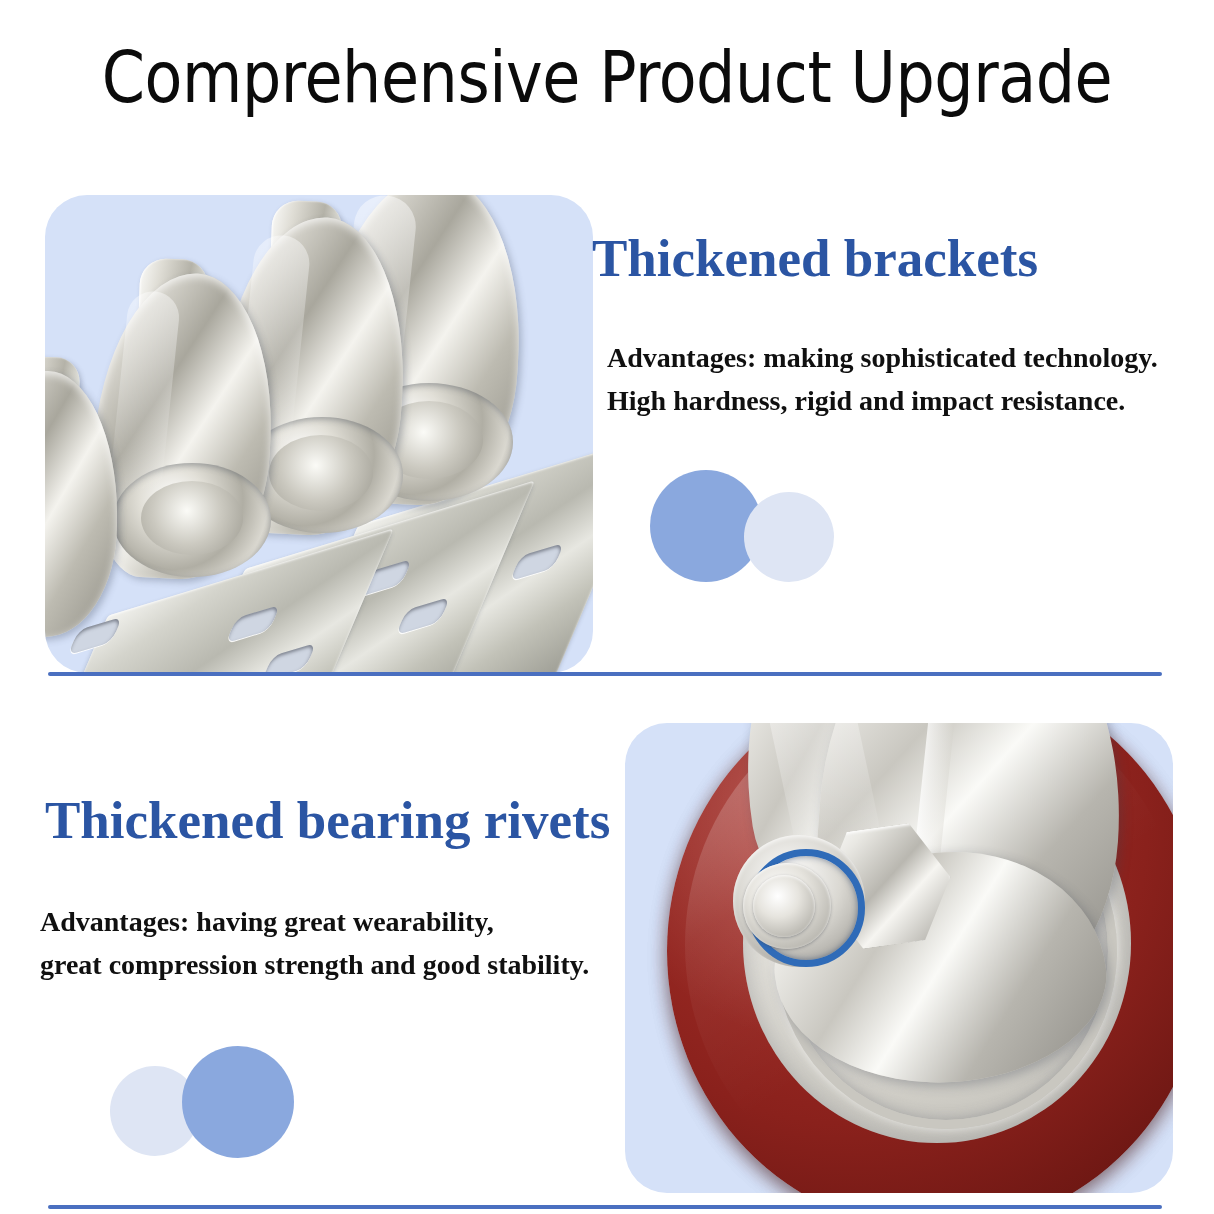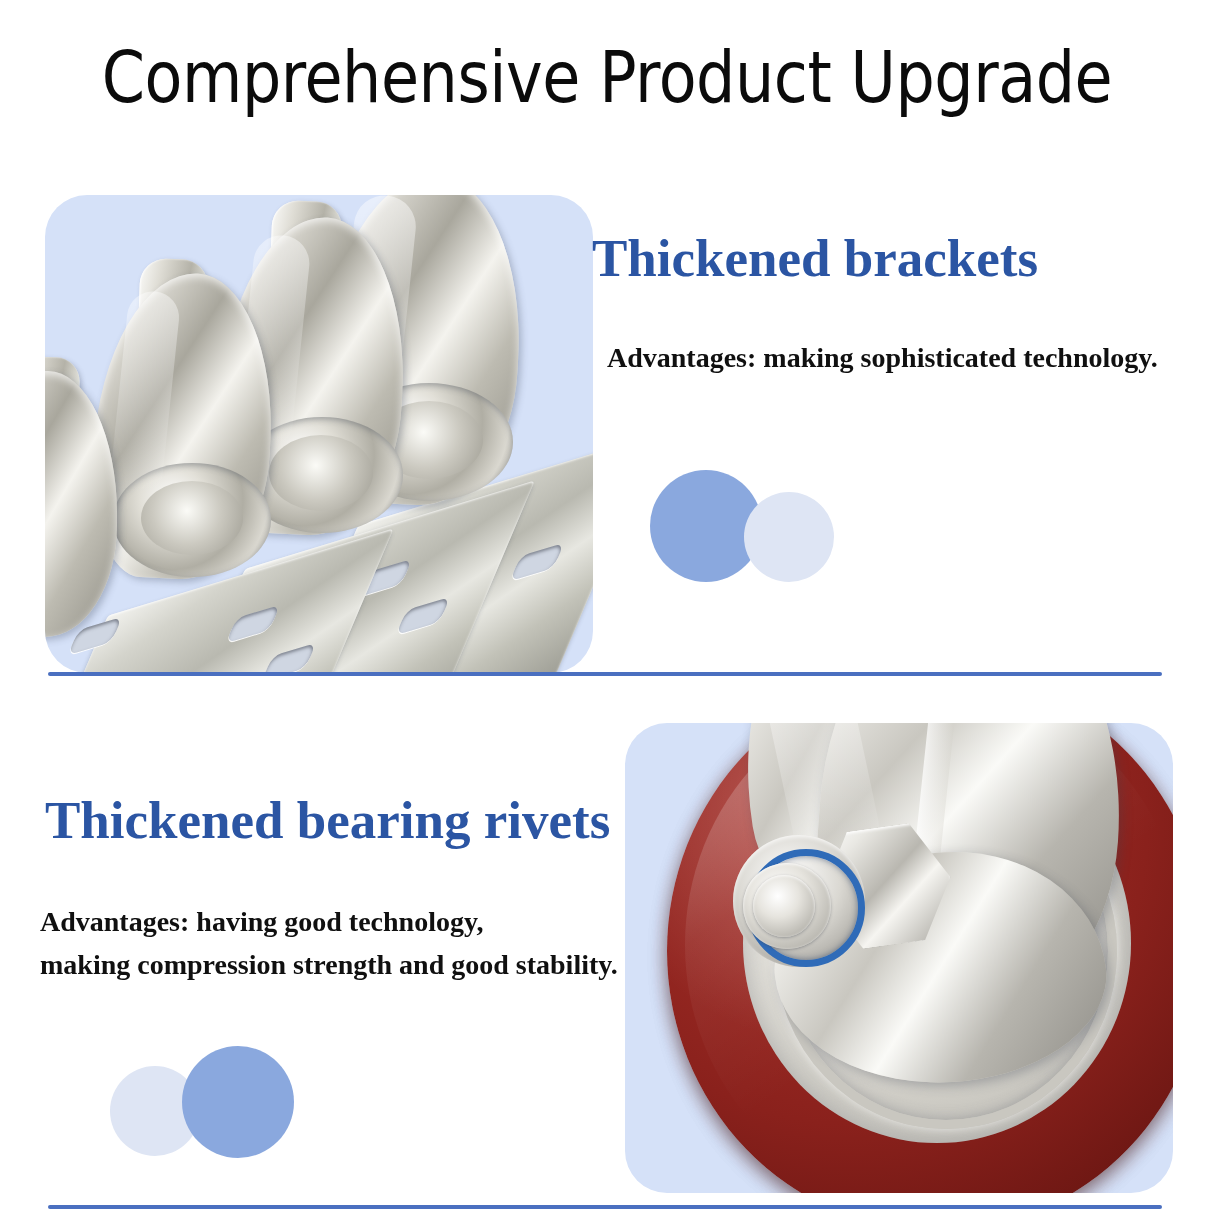--- a/index.html
+++ b/index.html
@@ -330,34 +330,35 @@
            border-radius: 54% 46% 48% 30% / 60% 54% 42% 38%;"></div>
     </div>
 
   </div>
 </div>
 
 <div class="section-heading heading-brackets">Thickened brackets</div>
 
 <div class="body-copy copy-brackets">
   <div>Advantages:  making sophisticated technology.</div>
+  <div>High hardness, rigid and impact resistance.</div>
 </div>
 
 <div class="dots dots-top">
   <div class="dot dot-dark"></div>
   <div class="dot dot-light"></div>
 </div>
 
 <div class="divider divider-mid"></div>
 
 <div class="section-heading heading-rivets">Thickened bearing rivets</div>
 
 <div class="body-copy copy-rivets">
-  <div>Advantages:  having good technology,</div>
-  <div>making compression strength and good stability.</div>
+  <div>Advantages:  having great wearability,</div>
+  <div>great compression strength and good stability.</div>
 </div>
 
 <div class="dots dots-bottom">
   <div class="dot dot-light"></div>
   <div class="dot dot-dark"></div>
 </div>
 
 <div class="photo photo-wheel">
   <div class="wh-stage">
 

